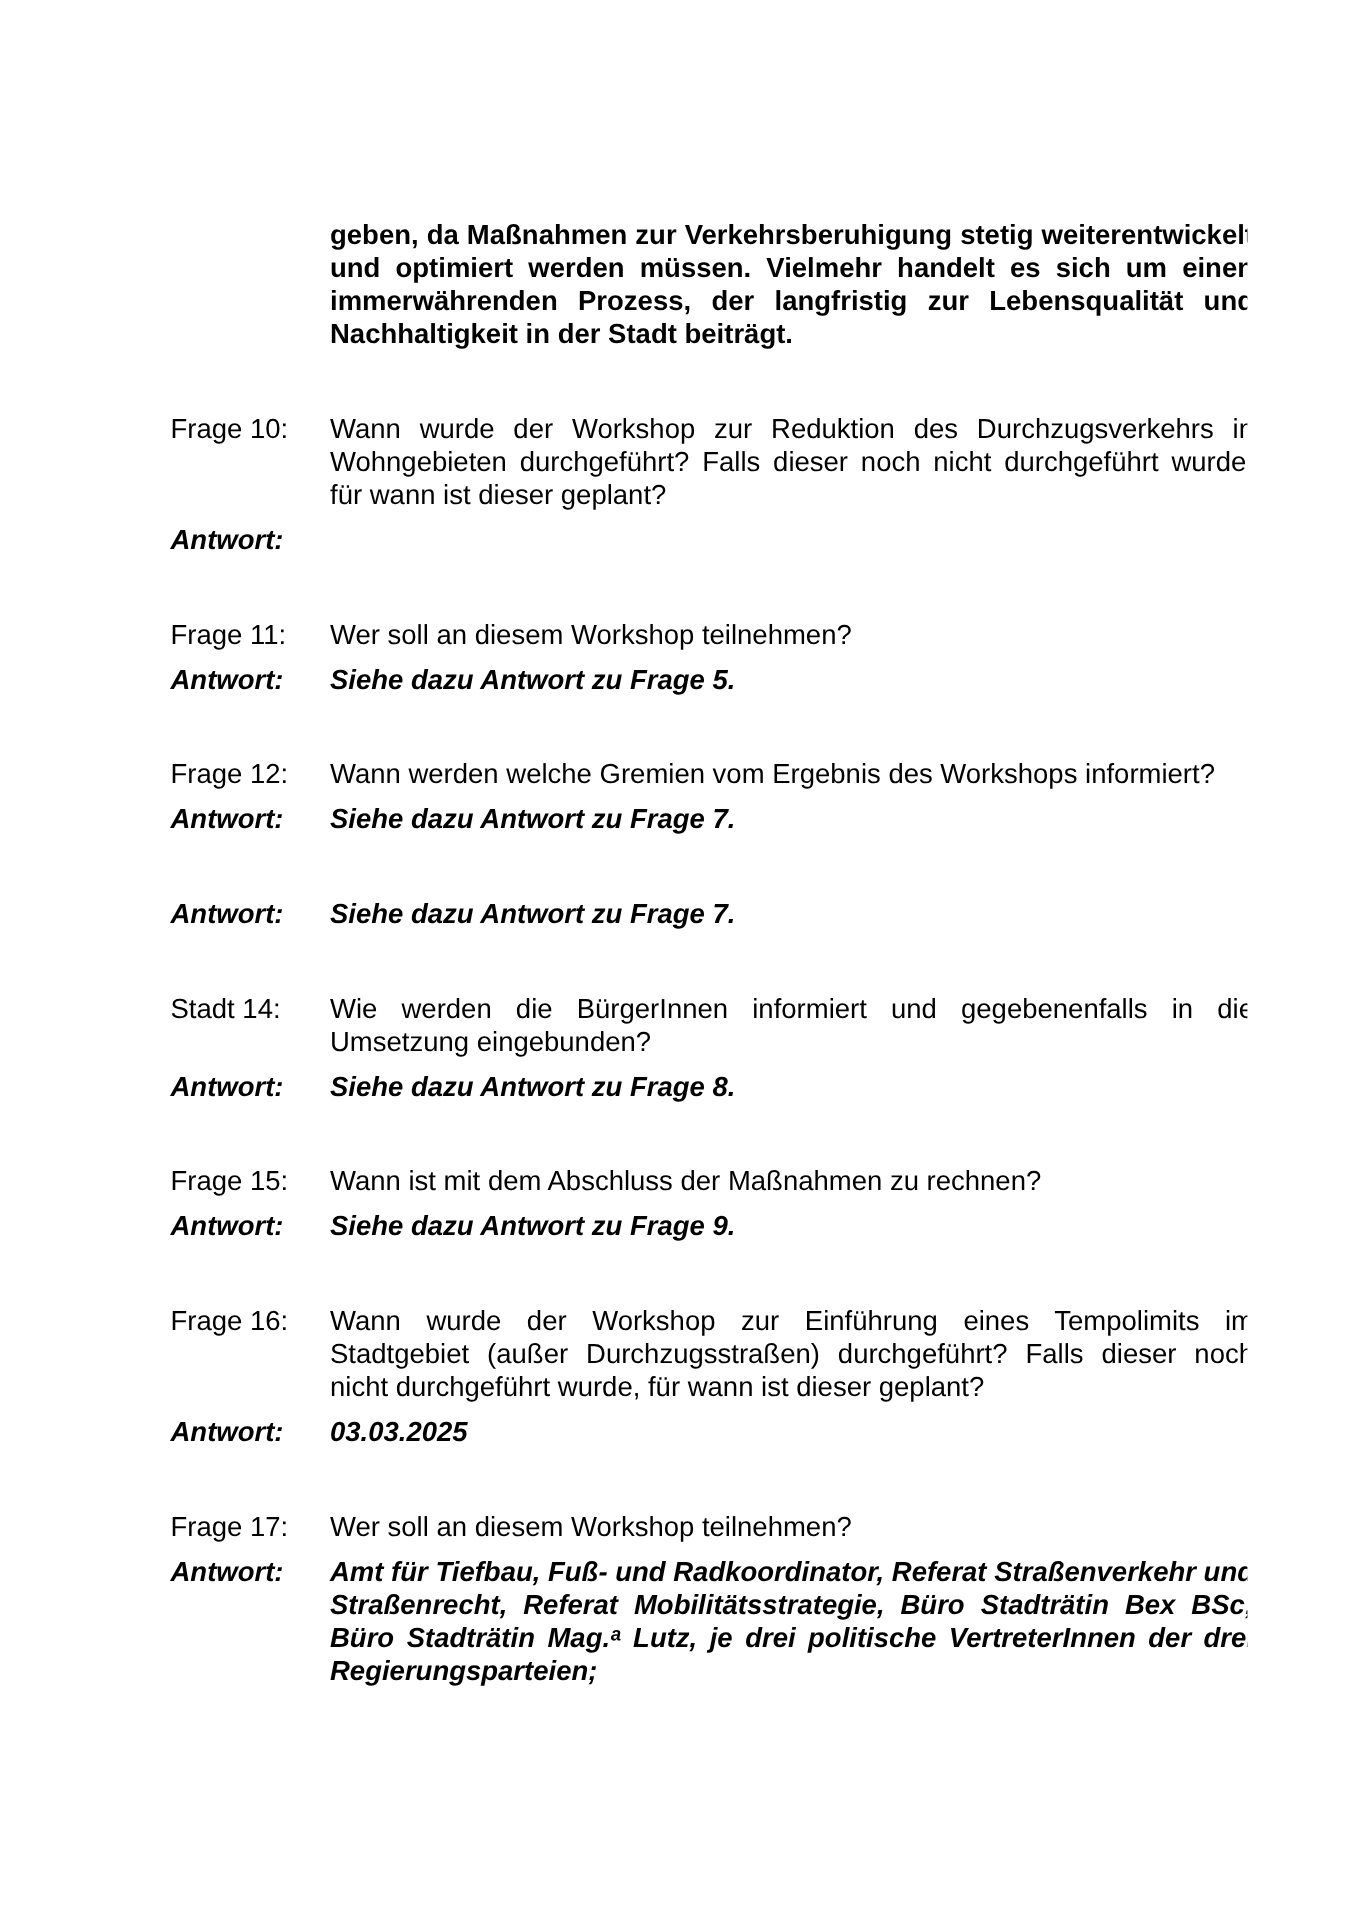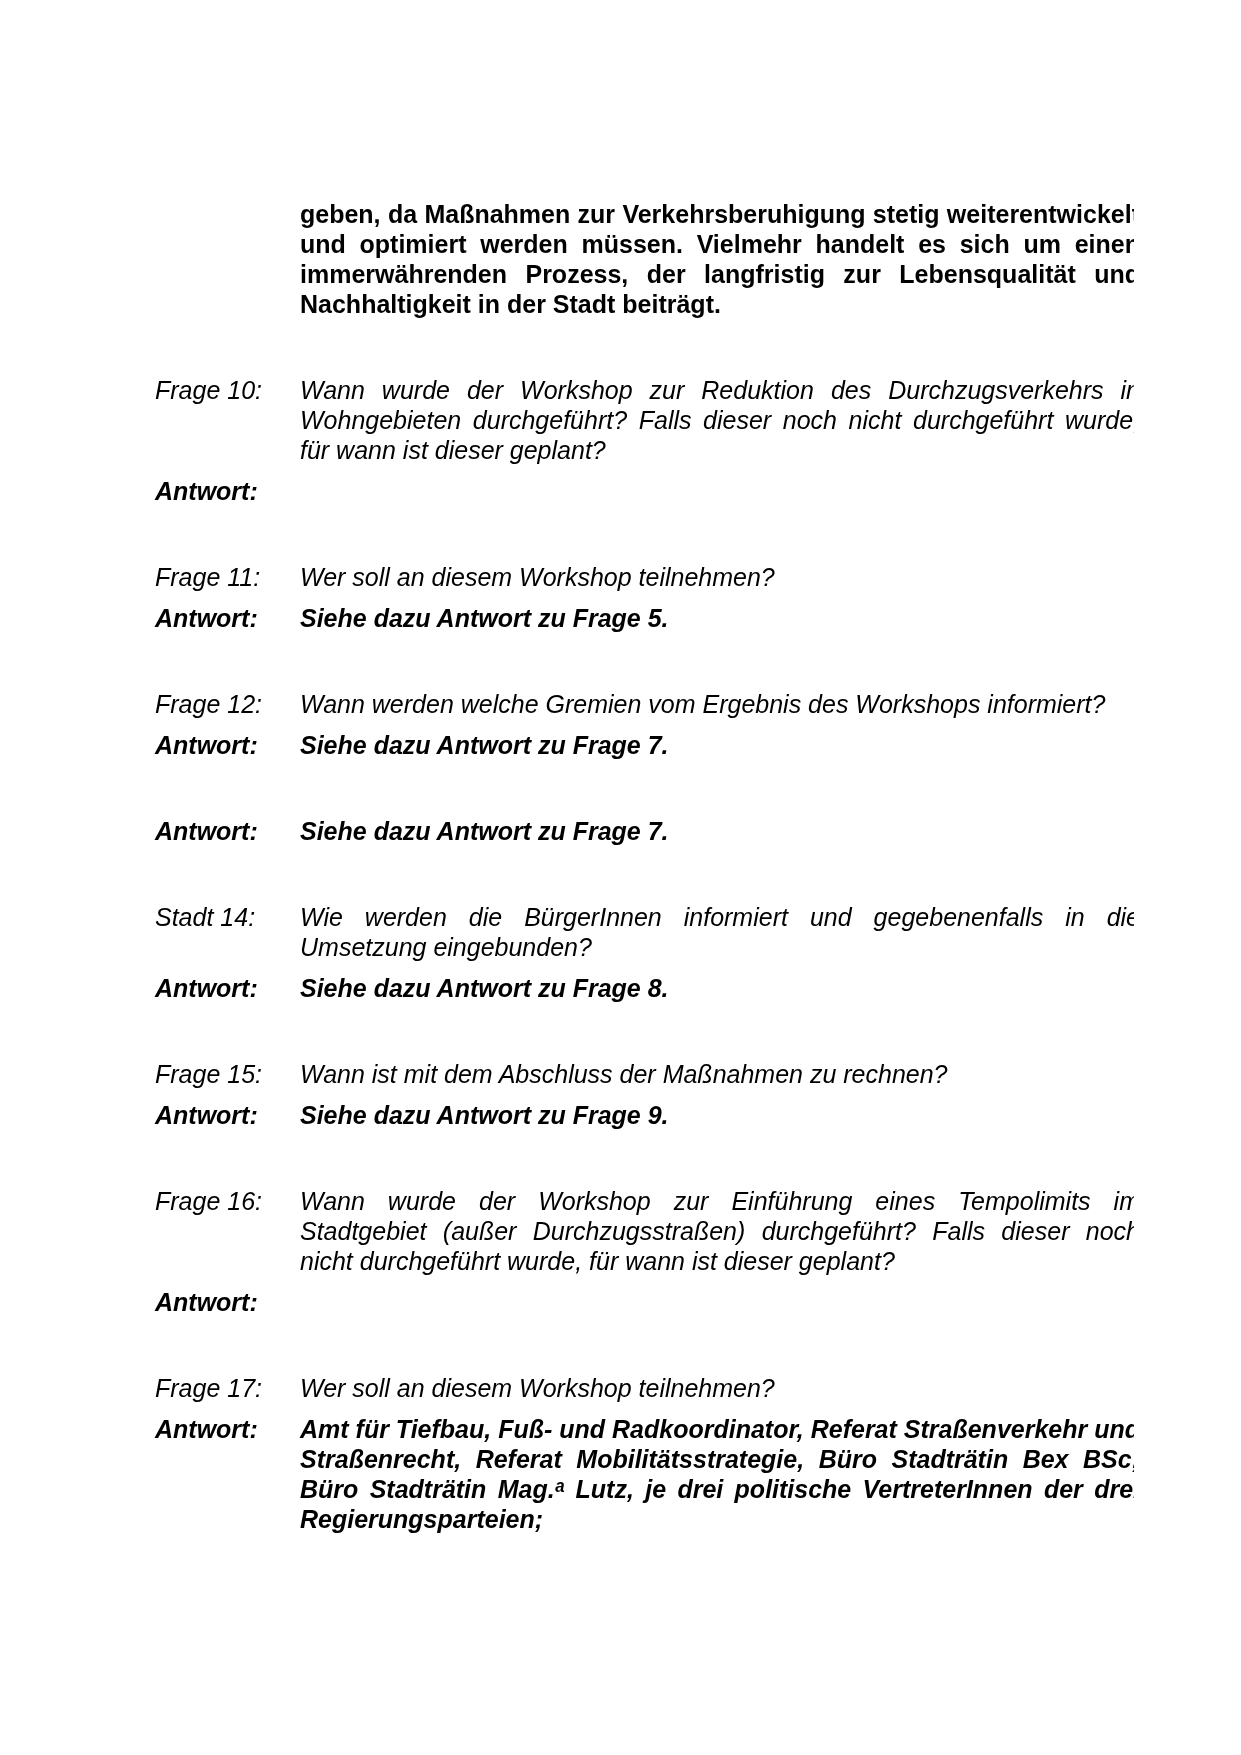--- a/index.html
+++ b/index.html
@@ -44,21 +44,20 @@
     line-height: 30px;
   }
   .qa-text {
     width: 840px;
     font-size: 25px;
     line-height: 30px;
     text-align: justify;
   }
   .question .qa-label,
   .question .qa-text {
-    font-style: italic;
     font-weight: normal;
   }
   .answer {
     margin-top: 11px;
   }
   .answer .qa-label,
   .answer .qa-text {
     font-weight: bold;
     font-style: italic;
   }
@@ -141,20 +140,21 @@
     </div>
   </div>
 
   <div class="qa-pair">
     <div class="qa-row question">
       <div class="qa-label">Frage 16:</div>
       <div class="qa-text">Wann wurde der Workshop zur Einführung eines Tempolimits im Stadtgebiet (außer Durchzugsstraßen) durchgeführt? Falls dieser noch nicht durchgeführt wurde, für wann ist dieser geplant?</div>
     </div>
     <div class="qa-row answer">
       <div class="qa-label">Antwort:</div>
+      <div class="qa-text">03.03.2025</div>
     </div>
   </div>
 
   <div class="qa-pair">
     <div class="qa-row question">
       <div class="qa-label">Frage 17:</div>
       <div class="qa-text">Wer soll an diesem Workshop teilnehmen?</div>
     </div>
     <div class="qa-row answer">
       <div class="qa-label">Antwort:</div>

